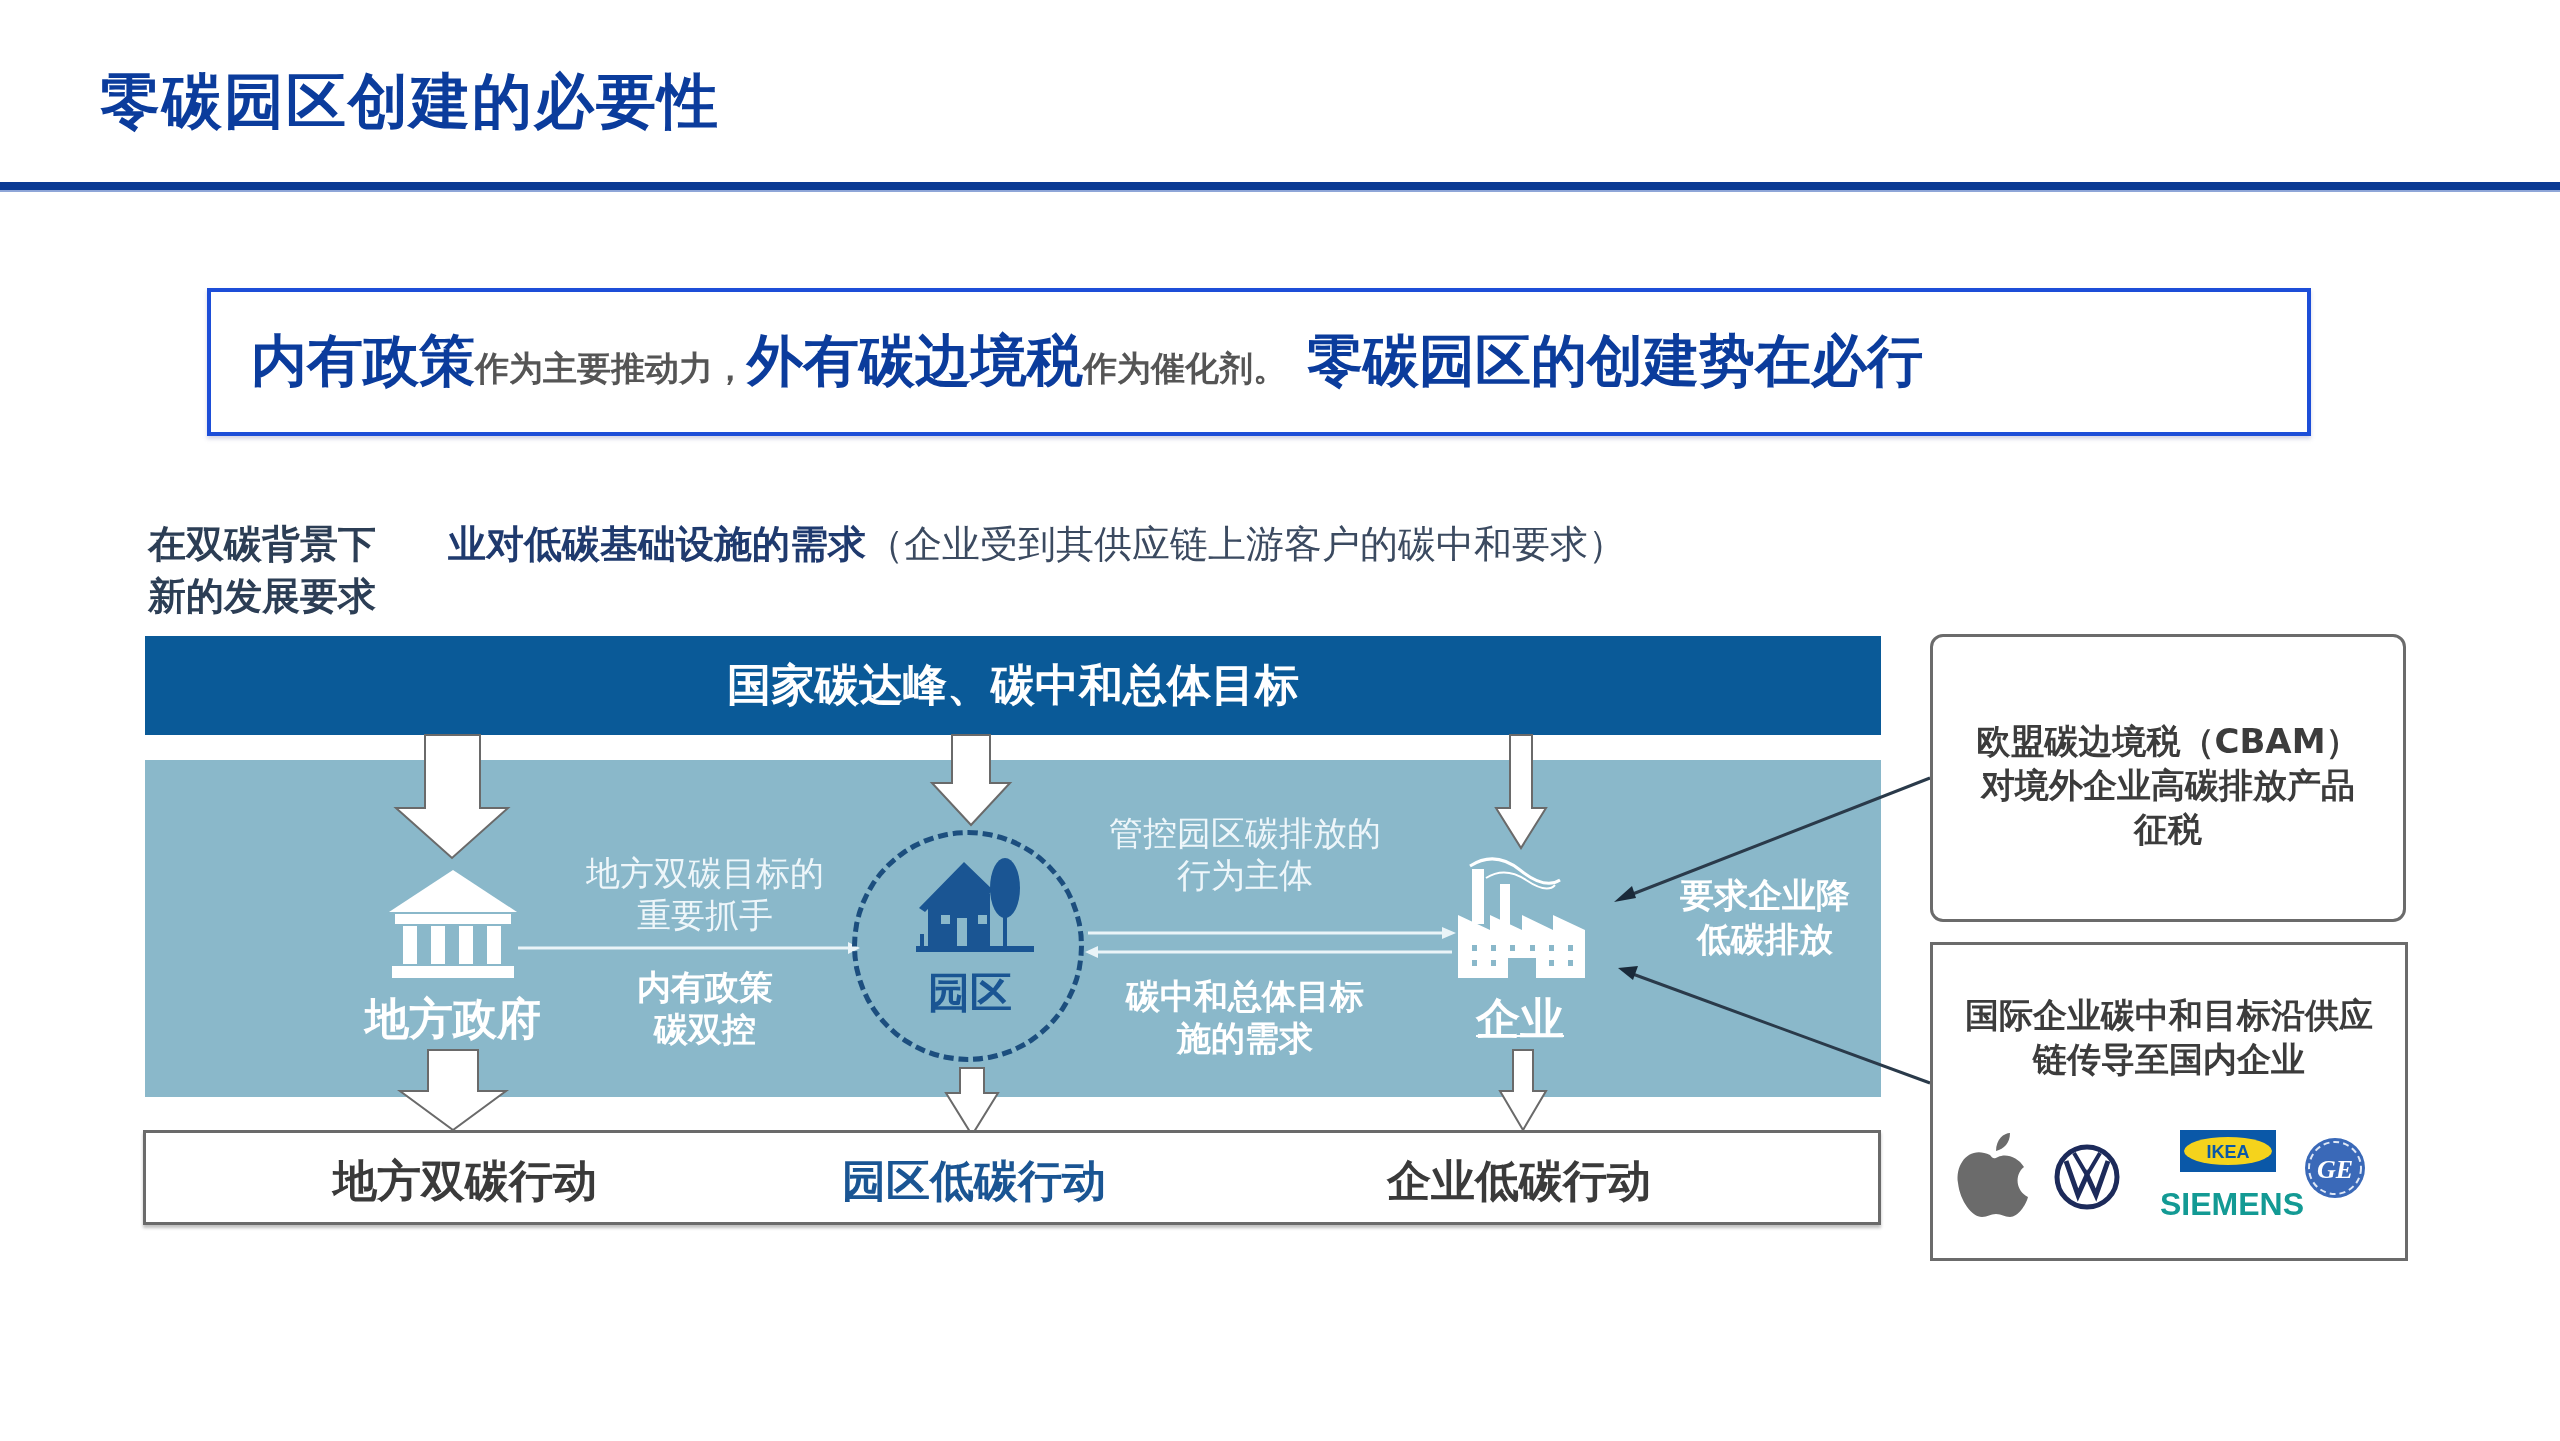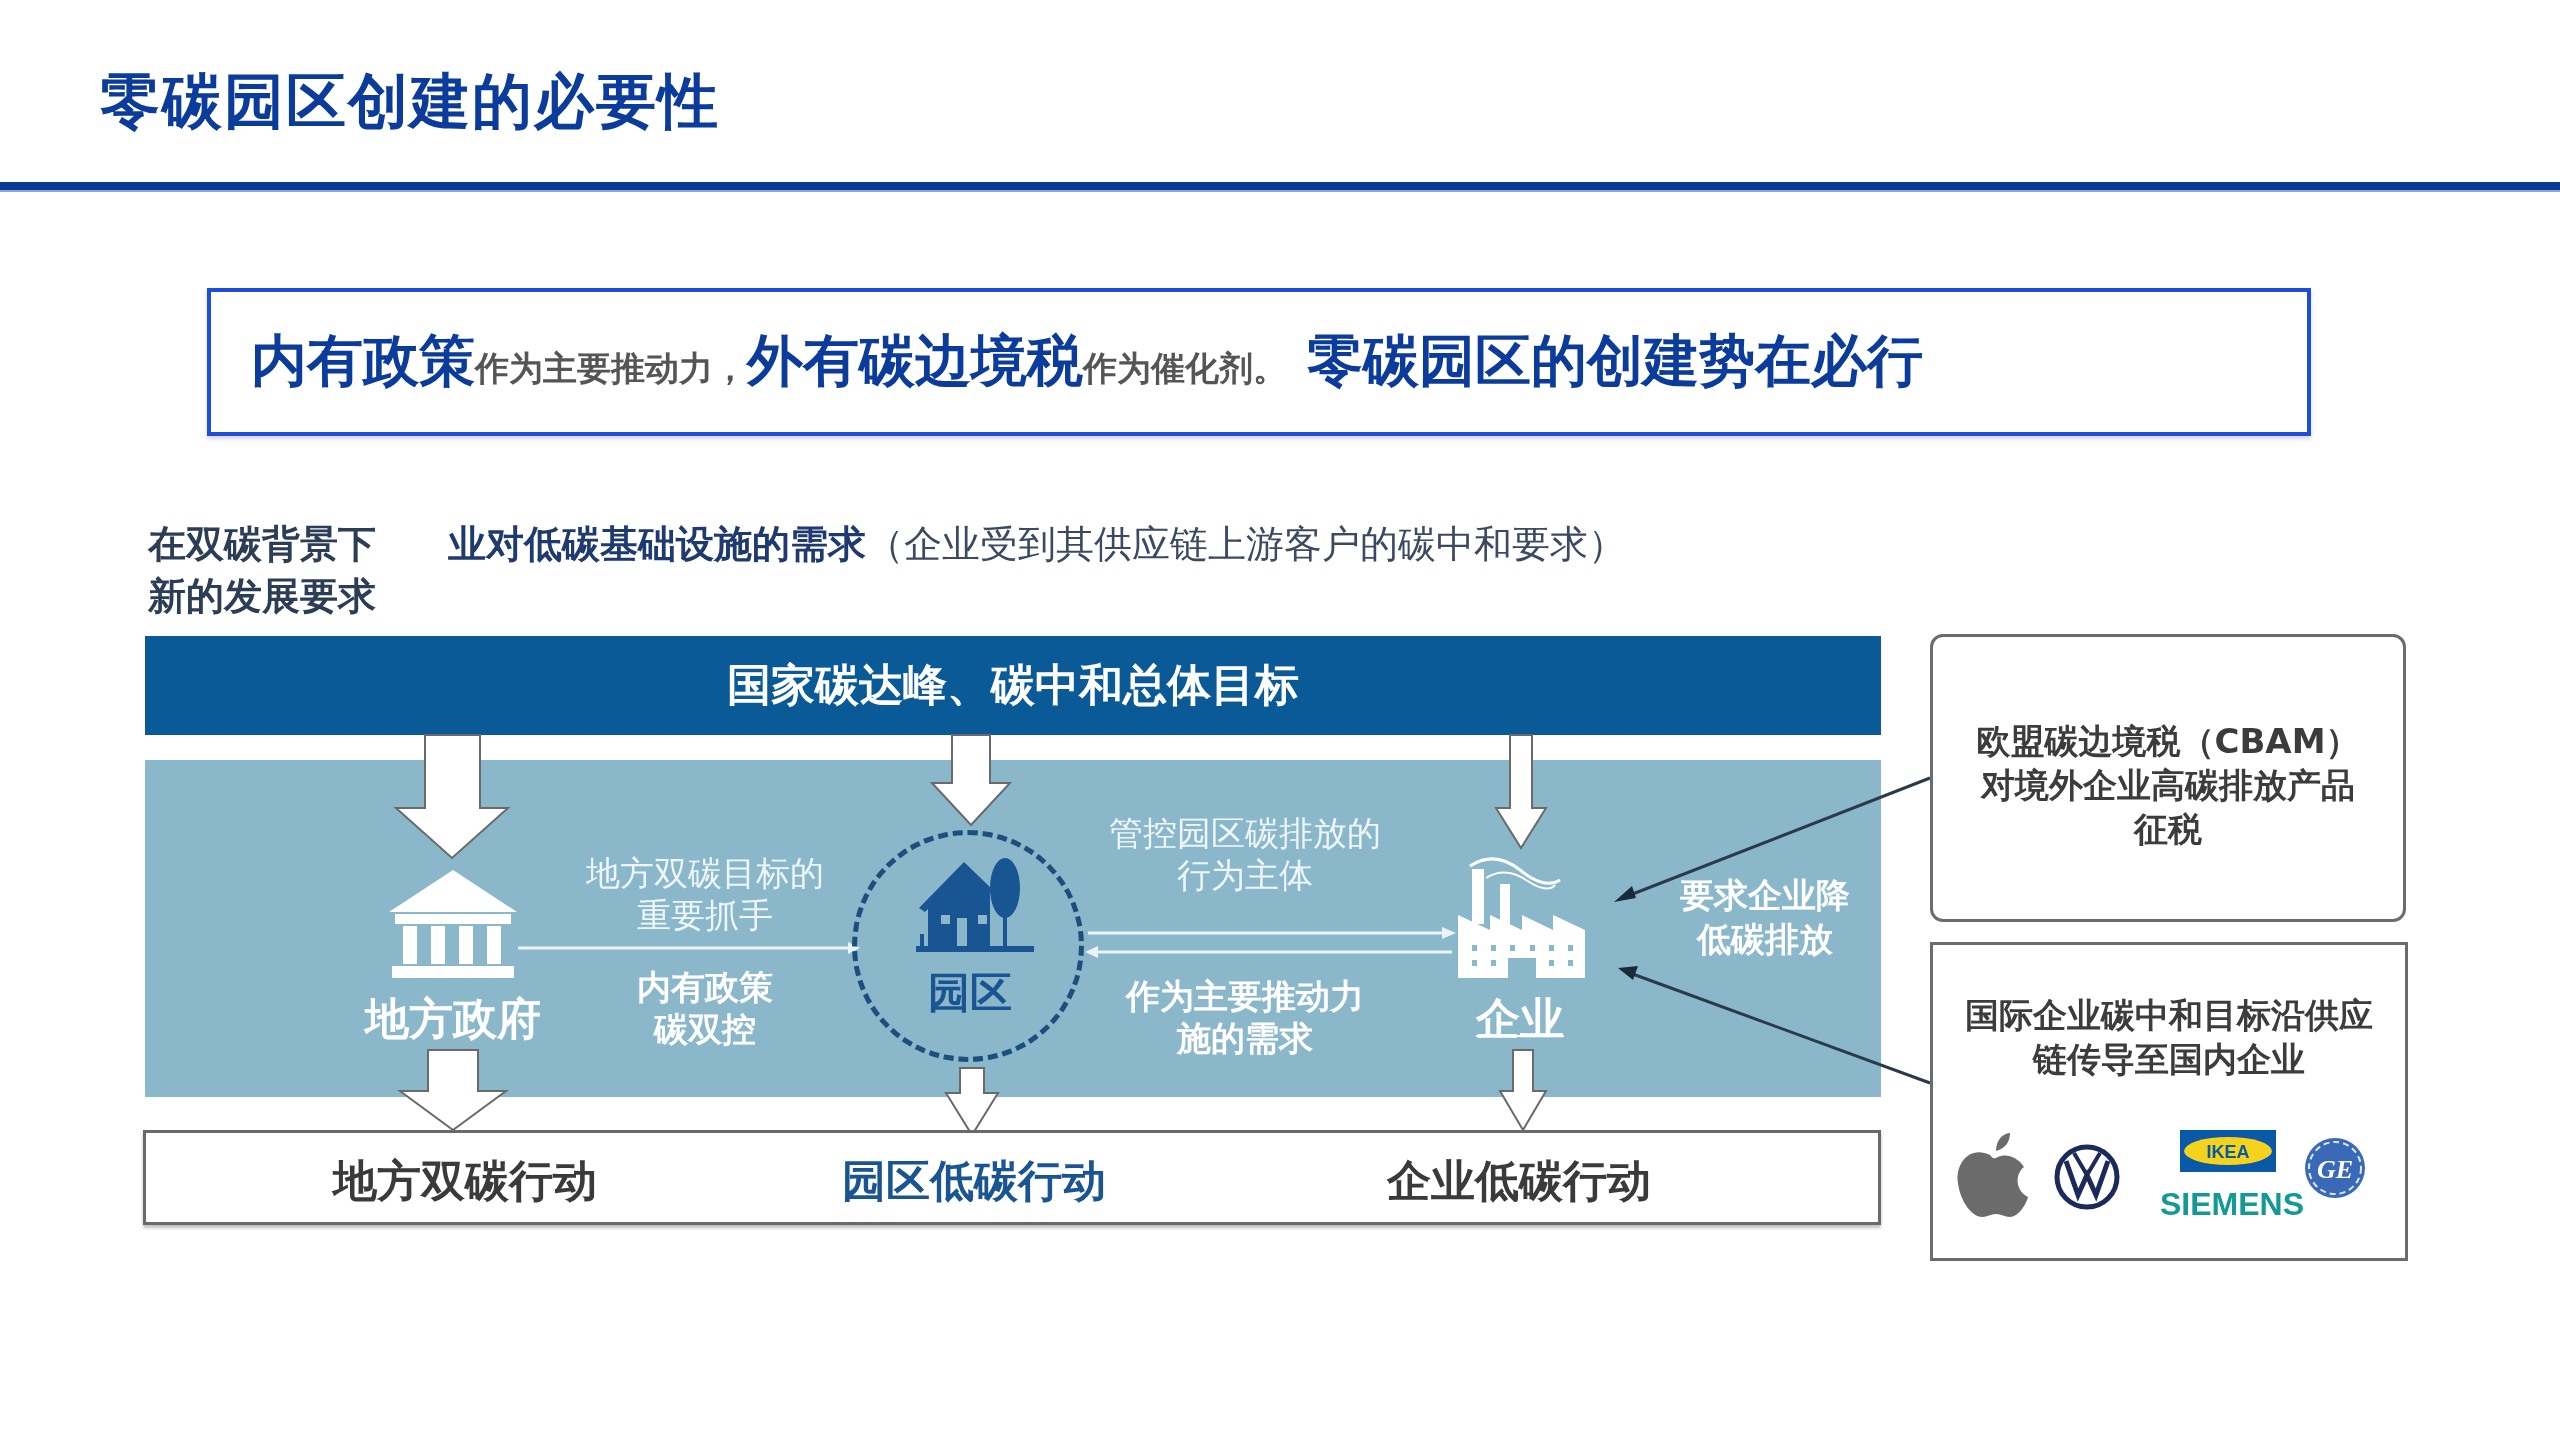--- a/index.html
+++ b/index.html
@@ -169,21 +169,21 @@
 </div>
 <div class="abs white-label" style="left:580px;top:966px;width:250px;font-size:34px;line-height:42px;">
   <div>内有政策</div>
   <div>碳双控</div>
 </div>
 <div class="abs faint-label" style="left:1090px;top:812px;width:310px;font-size:34px;line-height:42px;">
   <div>管控园区碳排放的</div>
   <div>行为主体</div>
 </div>
 <div class="abs white-label" style="left:1090px;top:975px;width:310px;font-size:34px;line-height:42px;">
-  <div>作为主要推动力</div>
+  <div>碳中和总体目标</div>
   <div>施的需求</div>
 </div>
 <div class="abs white-label" style="left:1665px;top:873px;width:200px;font-size:34px;line-height:44px;">
   <div>要求企业降</div>
   <div>低碳排放</div>
 </div>
 
 <div class="abs action-box"></div>
 <div class="abs action dark-text" style="left:333px;">地方双碳行动</div>
 <div class="abs action blue-text" style="left:842px;">园区低碳行动</div>

